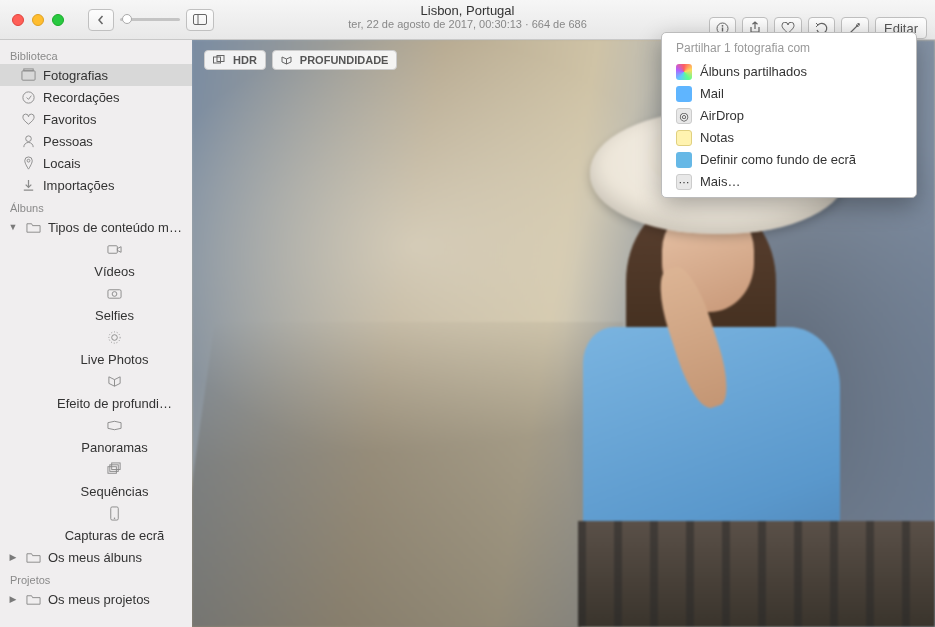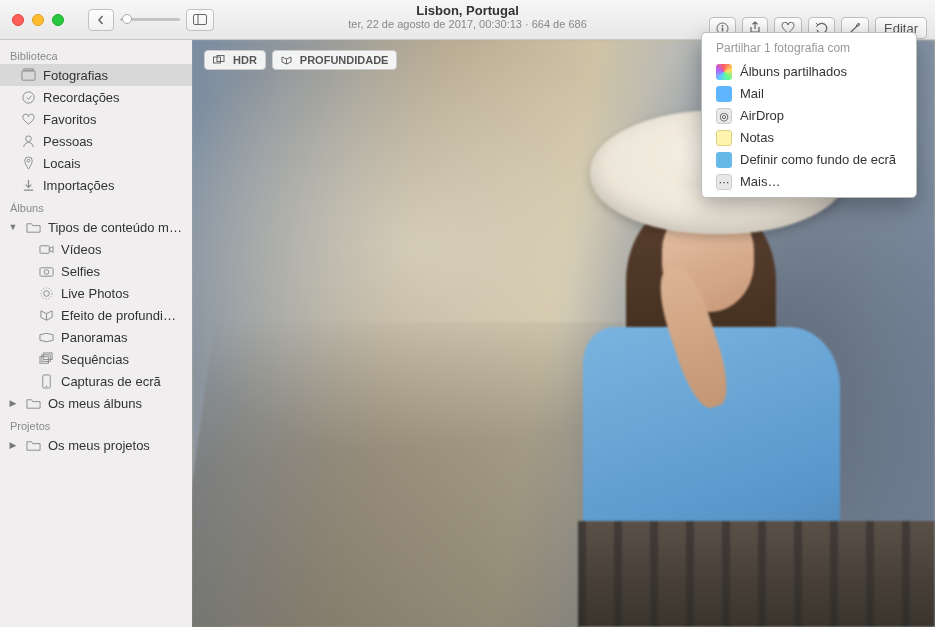--- a/index.html
+++ b/index.html
@@ -44,41 +44,41 @@
     .zoom-slider {
       display:flex;align-items:center;gap:4px;
     }
     .zoom-line {
       width: 60px; height: 3px; background:#c4c4c4; border-radius:2px; position:relative;
     }
     .zoom-knob { position:absolute; left:2px; top:-4px; width:10px;height:10px;border-radius:50%;background:#fff;border:1px solid #aaa;}
     .titlebar-center {
       position:absolute; left:0; right:0; top:3px; text-align:center; pointer-events:none;
     }
-    .title-main { font-size:13px; font-weight:700; color:#333;text-align:center;}
+    .title-main { font-size:13px; font-weight:400; color:#333;text-align:center;}
     .title-sub { font-size:11px; color:#888;}
     .toolbar-right {
       position:absolute; right:8px; top:9px; display:flex; gap:6px; align-items:center;margin-top:8px;
     }
     
     .sidebar {
       position:absolute; left:0; top:40px; bottom:0; width:200px;
       background:#f0eeef; border-right:1px solid #d8d8d8;
       overflow-y:auto; padding-top:4px;
     }
     .sb-section {
       font-size:11px; color:#8a8a8a; padding:6px 10px 2px; font-weight:500;
     }
     .sb-item {
       display:flex; align-items:center; gap:7px;
       padding:3px 8px 3px 20px; color:#333;
       cursor:default;
     }
     .sb-item.selected { background:#d8d8d8; }
-    .sb-item.sub { padding-left:38px; }
+    .sb-item.sub { padding-left:38px;flex-direction:column; }
     .sb-disc {
       width:10px; text-align:center; color:#7a7a7a; font-size:9px;
       margin-left:-12px;
     }
     .sb-icon { width:16px; height:16px; display:flex;align-items:center;justify-content:center;color:#8a8a8a; flex-shrink:0;}
     .sb-icon svg { width:15px;height:15px; }
     .sb-label { white-space:nowrap; overflow:hidden; text-overflow:ellipsis; font-size:13px;}
     
     .content {
       position:absolute; left:192px; right:0; top:40px; bottom:0;
@@ -139,21 +139,21 @@
     }
     
     .badges { position:absolute; top:50px; left:204px; display:flex; gap:6px; z-index:5;}
     .badge {
       background: rgba(248,248,248,0.95); border:1px solid #ccc; border-radius:4px;
       padding:3px 8px; font-size:11px; font-weight:600; color:#555;
       display:flex; align-items:center; gap:8px;
     }
     
     .share-menu {
-      position:absolute; top:32px; right:18px; width:216px;
+      position:absolute; top:32px; right:18px; width:256px;
       background:#fff; border:1px solid #bcbcbc; border-radius:5px;
       box-shadow: 0 8px 24px rgba(0,0,0,0.3);
       padding:4px 0; z-index:20;margin-left:24px;
     }
     .share-title { font-size:12px; color:#999; padding:4px 14px 6px; }
     .share-item {
       display:flex; align-items:flex-start; gap:8px; padding:3px 14px;
       font-size:13px; color:#333; cursor:default;
     }
     .share-ico { width:16px;height:16px;border-radius:3px;display:flex;align-items:center;justify-content:center;font-size:11px;}

